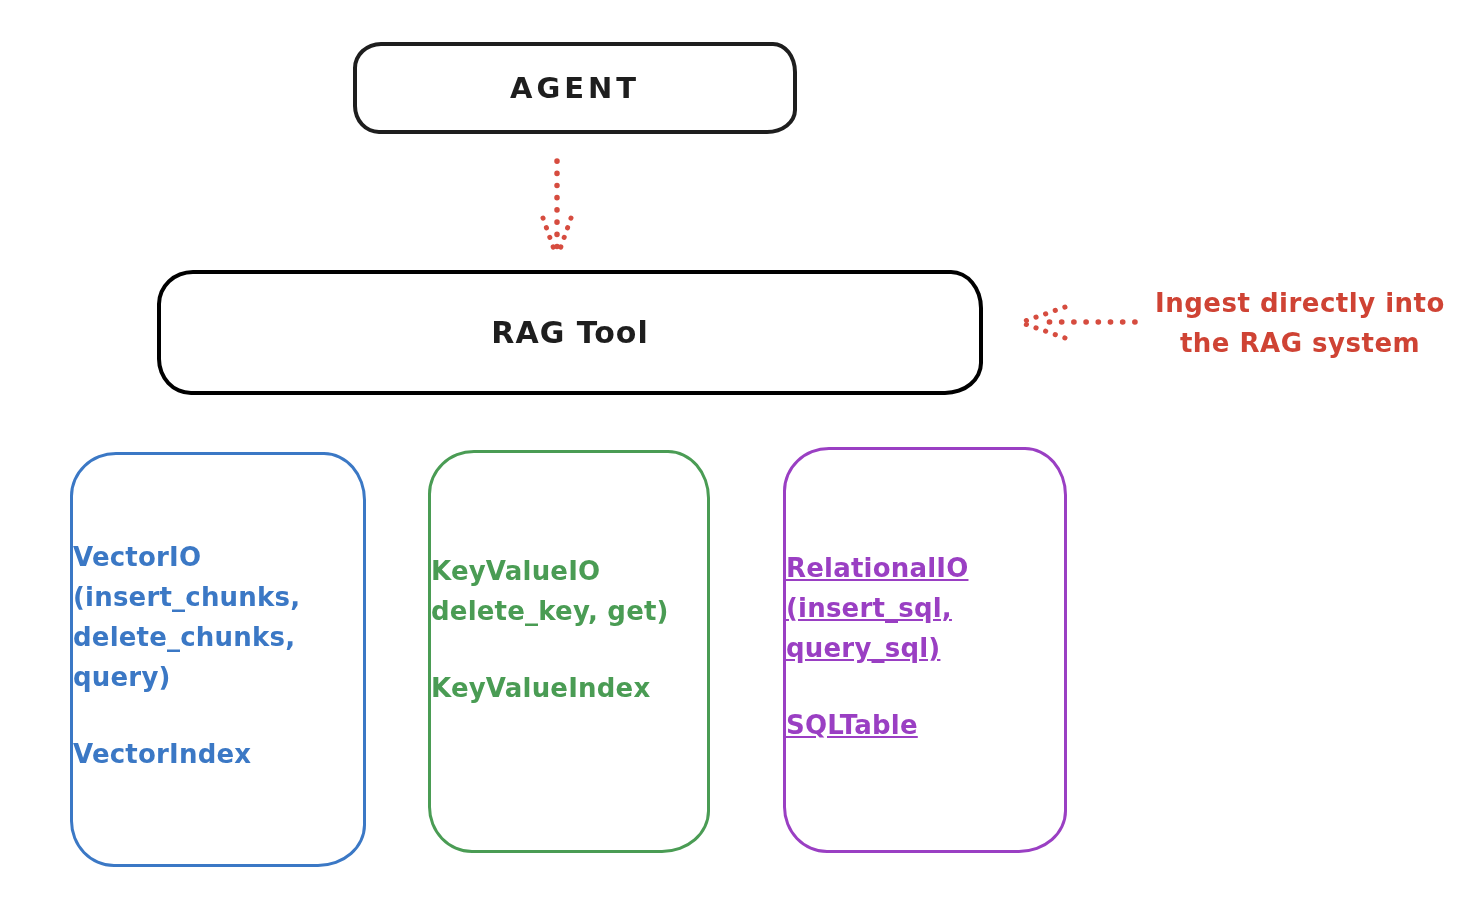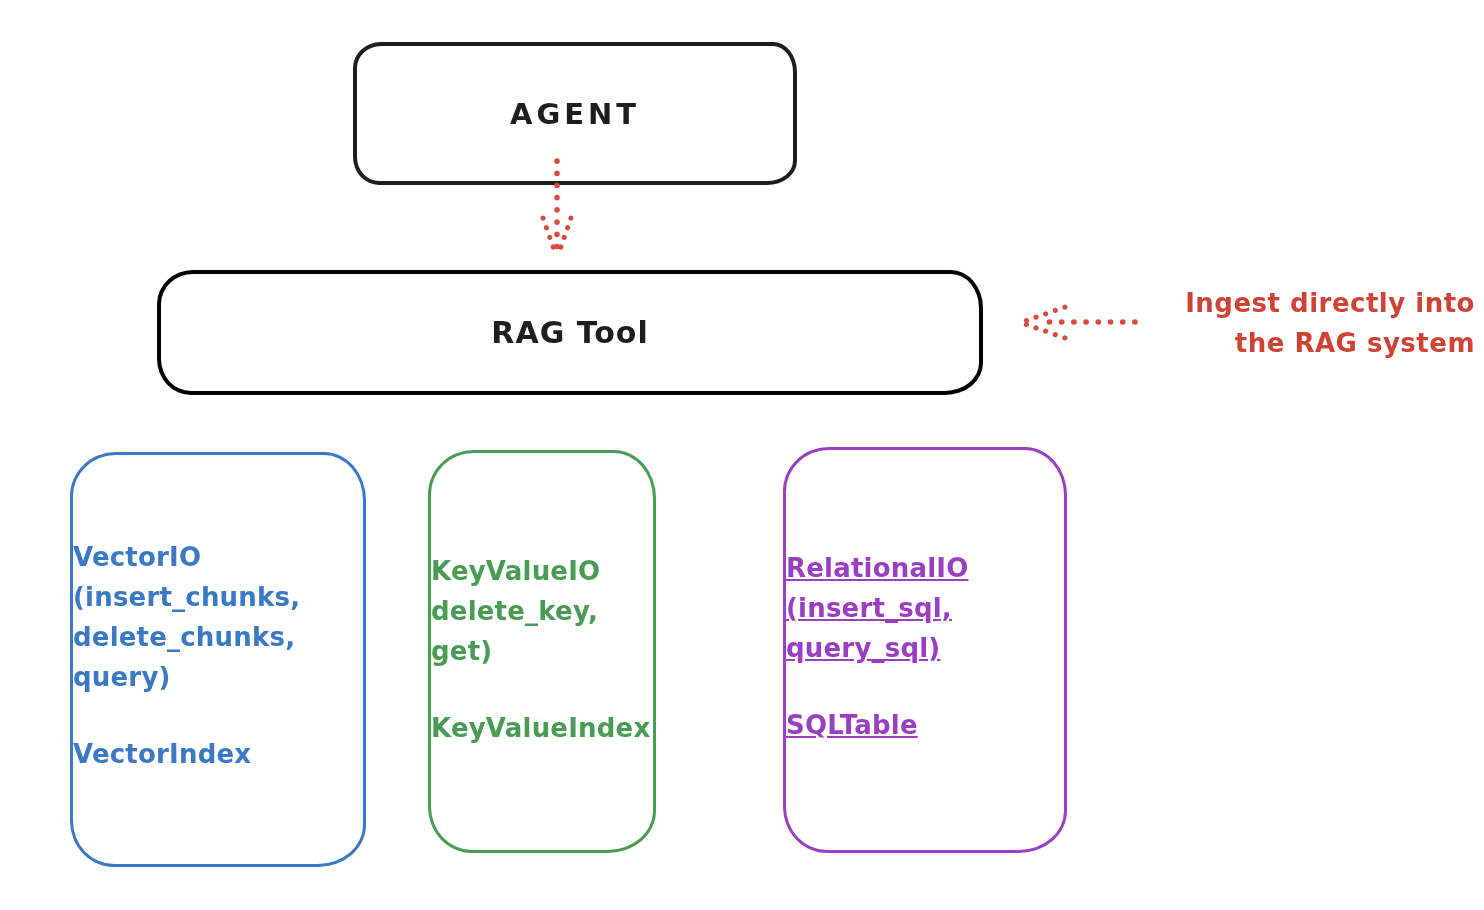--- a/index.html
+++ b/index.html
@@ -15,21 +15,21 @@
     background: #ffffff;
     overflow: hidden;
   }
   .box {
     position: absolute;
     background: #ffffff;
     box-sizing: border-box;
   }
   
   .agent {
-    left: 353px; top: 42px; width: 444px; height: 143px;
+    left: 353px; top: 42px; width: 444px; height: 92px;
     border: 4px solid #1e1e1e;
     border-radius: 28px 24px 30px 26px / 26px 30px 24px 28px;
     display: flex; align-items: center; justify-content: center;
   }
   .agent-label {
     font-size: 29px; font-weight: bold; letter-spacing: 4px;
     color: #1e1e1e;
   }
   .rag {
     left: 157px; top: 270px; width: 826px; height: 125px;
@@ -38,21 +38,21 @@
     display: flex; align-items: center; justify-content: center;
   }
   .rag-label {
     font-size: 30px; font-weight: bold; letter-spacing: 1px;
     color: #1e1e1e;
   }
   
   .annotation {
     position: absolute;
     left: 1125px; top: 283px; width: 350px;
-    text-align: right;
+    text-align: center;
     color: #cf4334;
     font-size: 26px; font-weight: bold;
     line-height: 40px;
     letter-spacing: 0.5px;
   }
   .arrow { position: absolute; }
   .arrow path {
     fill: none;
     stroke: #d64c3f;
     stroke-linecap: round;
@@ -67,21 +67,21 @@
     font-size: 26px;
     line-height: 40px;
     letter-spacing: 0.2px;
   }
   .vector {
     left: 70px; top: 452px; width: 296px; height: 415px;
     border: 3.5px solid #3b78c5; color: #3b78c5;
     padding-top: 82px;
   }
   .keyvalue {
-    left: 428px; top: 450px; width: 228px; height: 403px;
+    left: 428px; top: 450px; width: 282px; height: 403px;
     border: 3.5px solid #4a9c54; color: #4a9c54;
     padding-top: 98px;
   }
   .relational {
     left: 783px; top: 447px; width: 284px; height: 406px;
     border: 3.5px solid #9a3fc3; color: #9a3fc3;
     padding-top: 98px;
     text-decoration: underline;
   }
   .spacer { height: 37px; }

